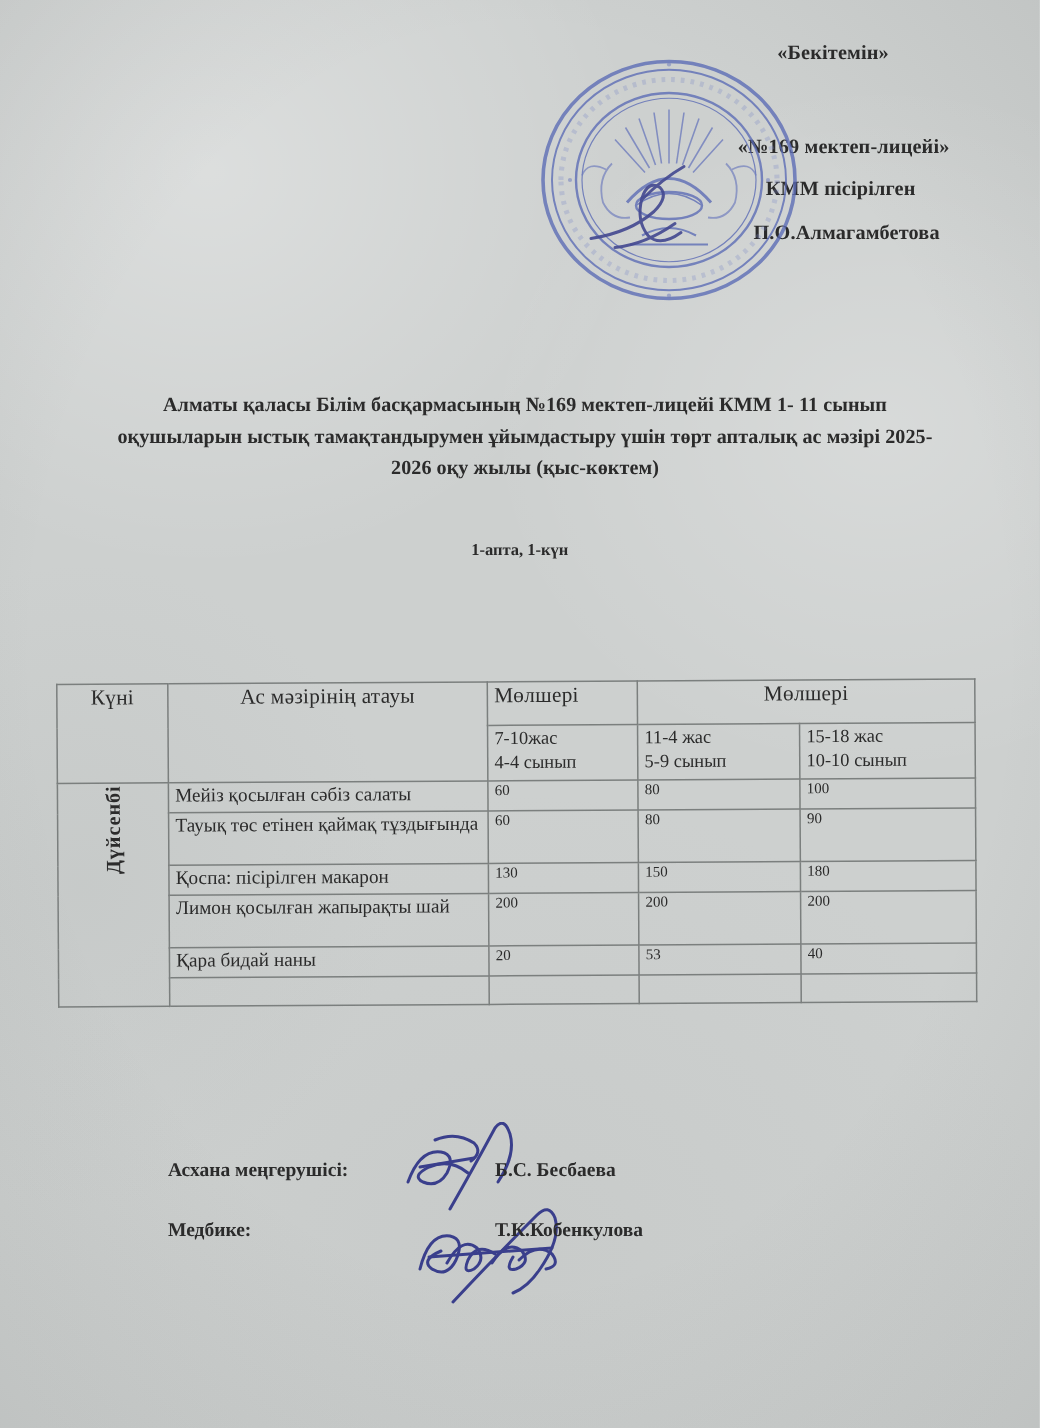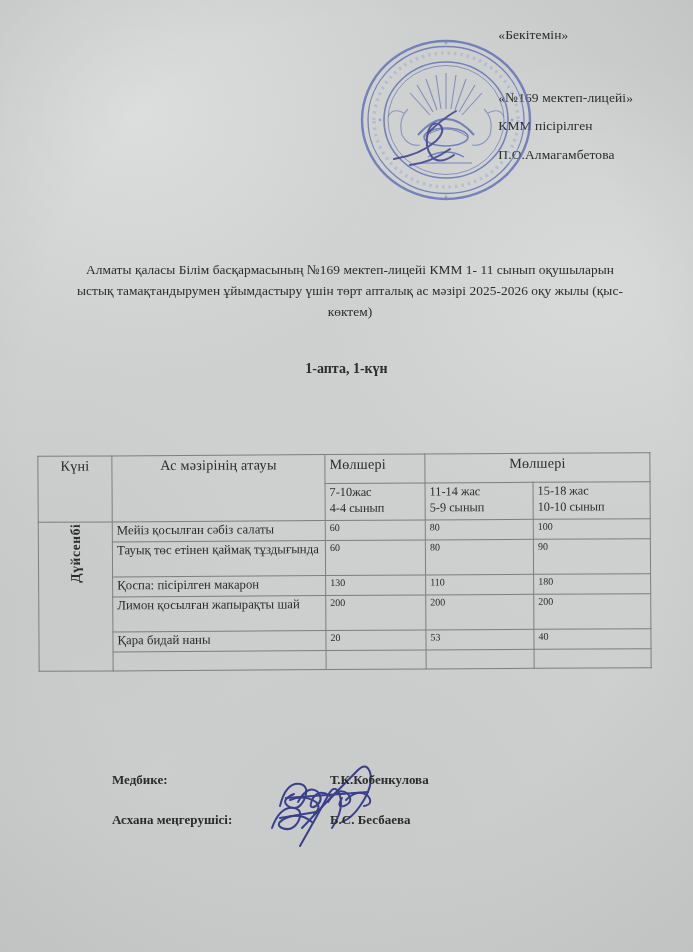--- a/index.html
+++ b/index.html
@@ -37,22 +37,22 @@
     z-index: 2;
   }
 
   .content { position: relative; z-index: 3; }
 
   
   .approval {
     position: absolute;
     top: 28px;
     right: 56px;
-    text-align: left;
-    font-weight: normal;
+    text-align: center;
+    font-weight: bold;
     font-size: 13.5px;
     line-height: 1.08;
     letter-spacing: 0.1px;
   }
   .approval div { margin-bottom: 14px; white-space: nowrap; }
   .approval div:last-child { margin-bottom: 12px; }
   .appr-l1 { padding-right: 18px; }
   .appr-l2 { padding-right: 4px; margin-top: 48px; }
   .appr-l3 { padding-right: 8px; }
   .appr-l4 { padding-right: 0px; }
@@ -69,34 +69,34 @@
     opacity: 0.92;
   }
 
   
   .doc-title {
     position: absolute;
     top: 260px;
     left: 72px;
     width: 556px;
     text-align: center;
-    font-weight: normal;
+    font-weight: bold;
     font-size: 13.4px;
     line-height: 1.55;
     letter-spacing: 0.05px;
   }
 
   .subtitle {
     position: absolute;
     top: 361px;
     left: 0;
     width: 693px;
     text-align: center;
     font-weight: bold;
-    font-size: 14px;
+    font-size: 11px;
   }
 
   
   .menu-table {
     position: absolute;
     left: 38px;
     top: 454px;
     width: 612px;
     border-collapse: collapse;
     table-layout: fixed;
@@ -285,21 +285,21 @@
         <th class="th-main" rowspan="2">Ас мәзірінің атауы</th>
         <th class="th-main th-left">Мөлшері</th>
         <th class="th-main" colspan="2">Мөлшері</th>
       </tr>
       <tr>
         <th class="th-sub">
           <span class="l1">7-10жас</span>
           <span class="l2">4-4 сынып</span>
         </th>
         <th class="th-sub">
-          <span class="l1">11-14 жас</span>
+          <span class="l1">11-4 жас</span>
           <span class="l2">5-9 сынып</span>
         </th>
         <th class="th-sub">
           <span class="l1">15-18 жас</span>
           <span class="l2">10-10 сынып</span>
         </th>
       </tr>
     </thead>
     <tbody>
       <tr class="row-short">
@@ -313,21 +313,21 @@
       </tr>
       <tr class="row-tall">
         <td class="dish-cell">Тауық төс етінен қаймақ тұздығында</td>
         <td class="num-cell">60</td>
         <td class="num-cell">80</td>
         <td class="num-cell">90</td>
       </tr>
       <tr class="row-short">
         <td class="dish-cell">Қоспа: пісірілген макарон</td>
         <td class="num-cell">130</td>
-        <td class="num-cell">110</td>
+        <td class="num-cell">150</td>
         <td class="num-cell">180</td>
       </tr>
       <tr class="row-tall">
         <td class="dish-cell">Лимон қосылған жапырақты шай</td>
         <td class="num-cell">200</td>
         <td class="num-cell">200</td>
         <td class="num-cell">200</td>
       </tr>
       <tr class="row-short">
         <td class="dish-cell">Қара бидай наны</td>
@@ -338,48 +338,48 @@
       <tr class="row-empty">
         <td class="dish-cell"></td>
         <td class="num-cell"></td>
         <td class="num-cell"></td>
         <td class="num-cell"></td>
       </tr>
     </tbody>
   </table>
 
   <div class="footer">
+
+    <div class="sig-row">
+      <span class="sig-label">Асхана меңгерушісі:</span>
+      <span class="sig-mark">
+        <svg width="110" height="64" viewBox="0 0 110 64">
+          <g stroke="#3a3f8c" fill="none" stroke-width="2" stroke-linecap="round">
+            <path d="M12 40 Q20 18 34 20 Q44 22 38 34 Q32 44 22 40 Q14 36 26 30 Q40 24 52 34"></path>
+            <path d="M30 12 Q44 6 56 14 Q62 20 54 26"></path>
+            <path d="M40 58 Q56 30 70 4 Q76 -4 80 8 Q84 22 72 40"></path>
+            <path d="M20 30 L56 24"></path>
+          </g>
+        </svg>
+      </span>
+      <span class="sig-name">Б.С. Бесбаева</span>
+    </div>
 
     <div class="sig-row">
       <span class="sig-label">Медбике:</span>
       <span class="sig-mark-2">
         <svg width="130" height="74" viewBox="0 0 130 74">
           <g stroke="#3a3f8c" fill="none" stroke-width="2" stroke-linecap="round">
             <path d="M8 44 Q14 20 28 22 Q38 24 32 38 Q26 50 16 44 Q8 38 22 32"></path>
             <path d="M26 40 Q36 22 46 30 Q52 38 44 44 Q36 48 40 38 Q46 26 58 34"></path>
             <path d="M56 40 Q66 24 76 32 Q82 40 72 44 Q64 46 70 36"></path>
             <path d="M74 38 Q86 26 96 34 Q102 42 92 44"></path>
             <path d="M30 66 Q58 36 86 8 Q94 0 98 10 Q102 24 88 44 Q80 56 70 60"></path>
             <path d="M14 36 L96 30"></path>
           </g>
         </svg>
       </span>
       <span class="sig-name">Т.К.Кобенкулова</span>
     </div>
 
-    <div class="sig-row">
-      <span class="sig-label">Асхана меңгерушісі:</span>
-      <span class="sig-mark">
-        <svg width="110" height="64" viewBox="0 0 110 64">
-          <g stroke="#3a3f8c" fill="none" stroke-width="2" stroke-linecap="round">
-            <path d="M12 40 Q20 18 34 20 Q44 22 38 34 Q32 44 22 40 Q14 36 26 30 Q40 24 52 34"></path>
-            <path d="M30 12 Q44 6 56 14 Q62 20 54 26"></path>
-            <path d="M40 58 Q56 30 70 4 Q76 -4 80 8 Q84 22 72 40"></path>
-            <path d="M20 30 L56 24"></path>
-          </g>
-        </svg>
-      </span>
-      <span class="sig-name">Б.С. Бесбаева</span>
-    </div>
-
   </div>
 
 </div>
 
 </body></html>

